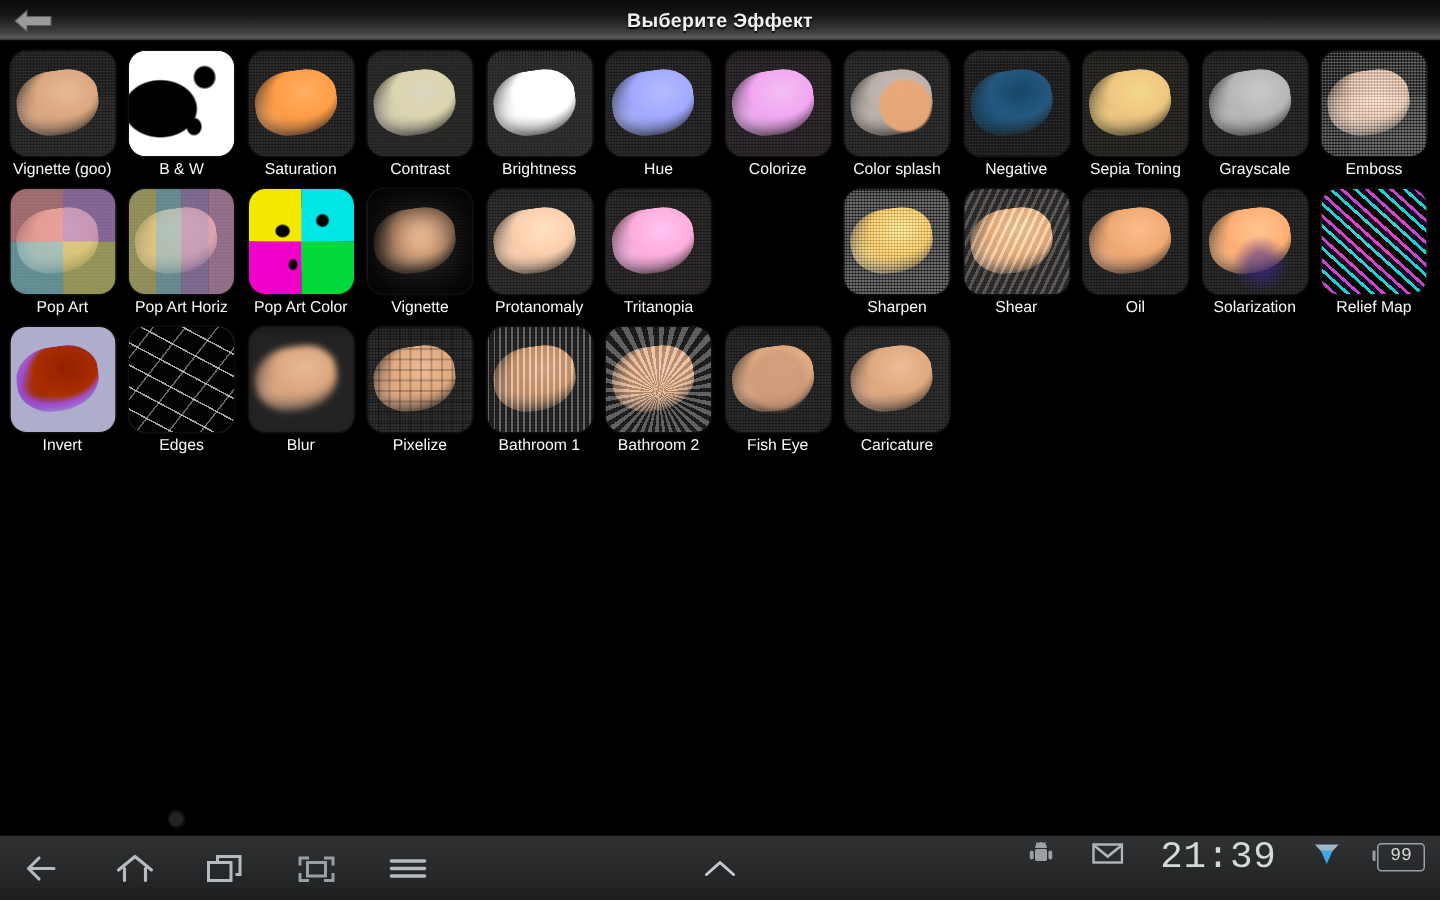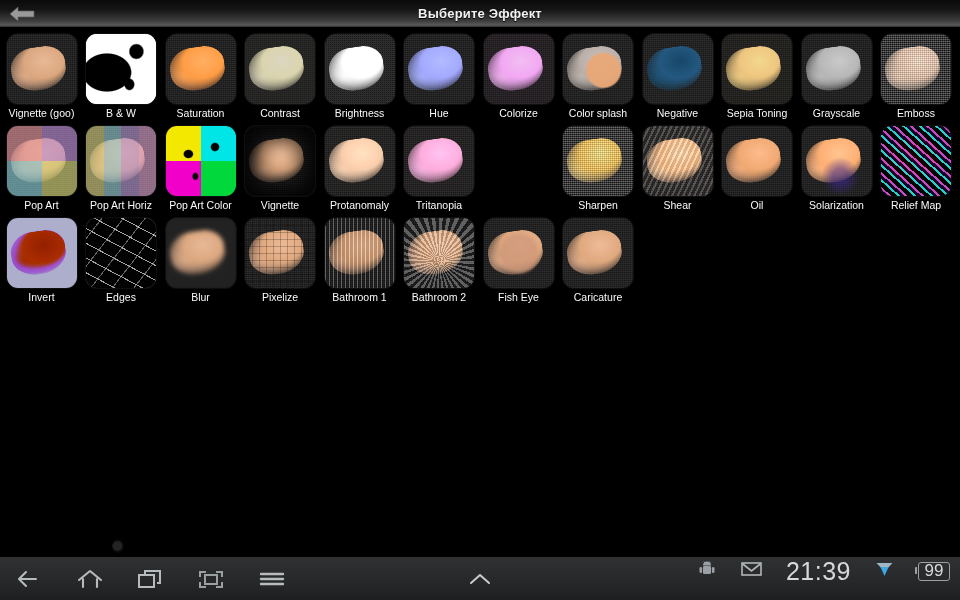--- a/index.html
+++ b/index.html
@@ -224,36 +224,37 @@
   }
   .statusbar {
     position: absolute;
     right: 4px;
     top: 0;
     height: 28px;
     display: flex;
     align-items: center;
     gap: 24px;
     padding-right: 6px;
+    font-family: Liberation Mono, monospace;
   }
   .clock {
     color: #d6d9da;
     font-size: 25px;
     font-weight: 300;
     letter-spacing: 0.5px;
     line-height: 1;
   }
   .battery {
     position: relative;
     width: 30px;
     height: 17px;
     border: 1.6px solid #9aa0a3;
     border-radius: 3px;
     color: #d6d9da;
-    font-size: 17px;
+    font-size: 12px;
     text-align: center;
     line-height: 15px;
   }
   .battery::after {
     content: "";
     position: absolute;
     left: -4px;
     top: 4px;
     width: 2px;
     height: 7px;

